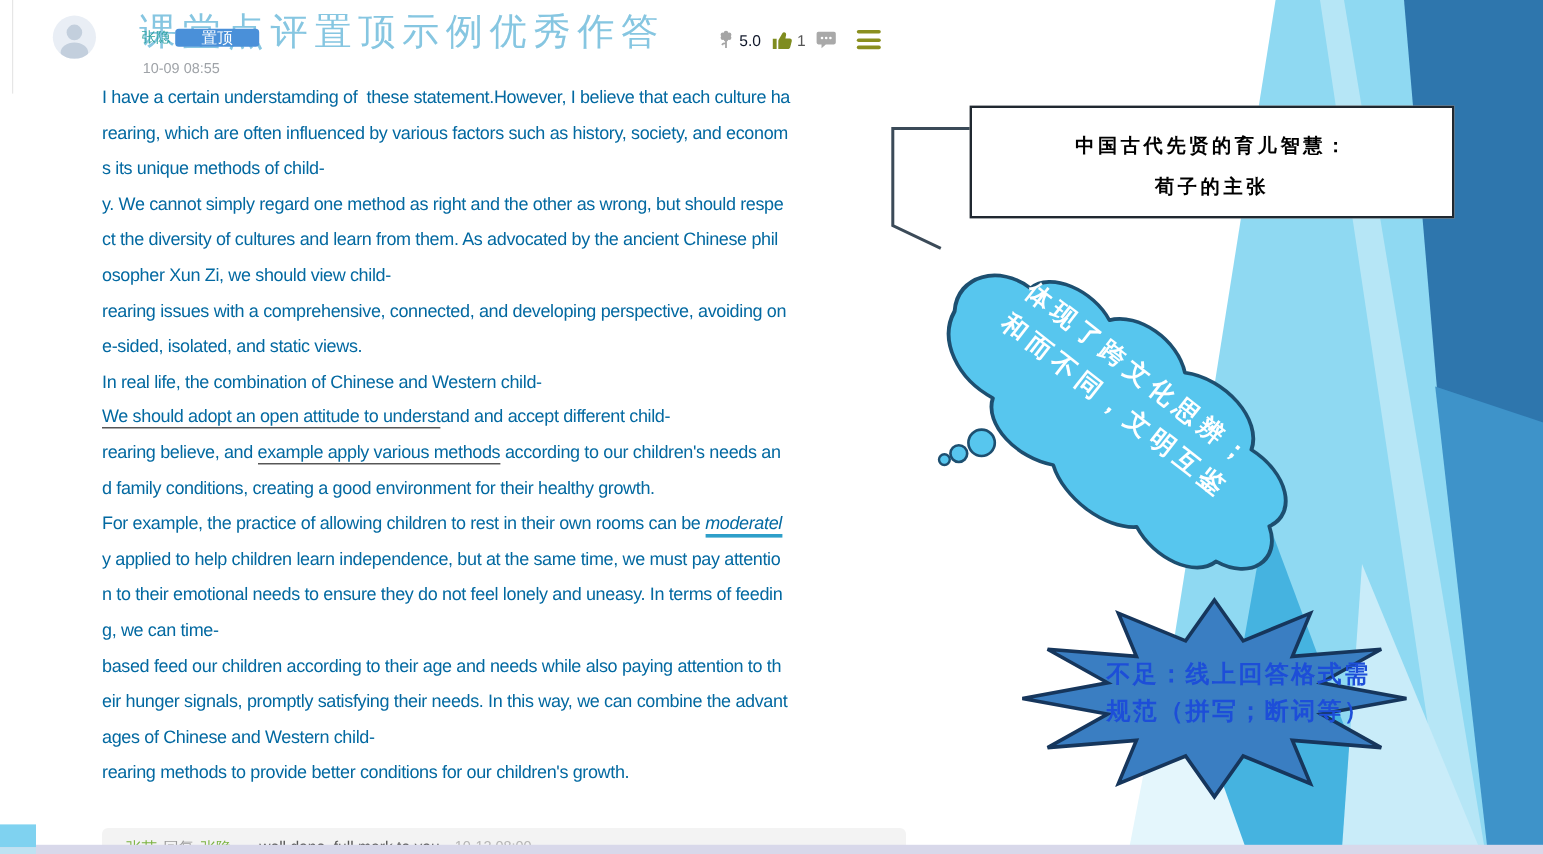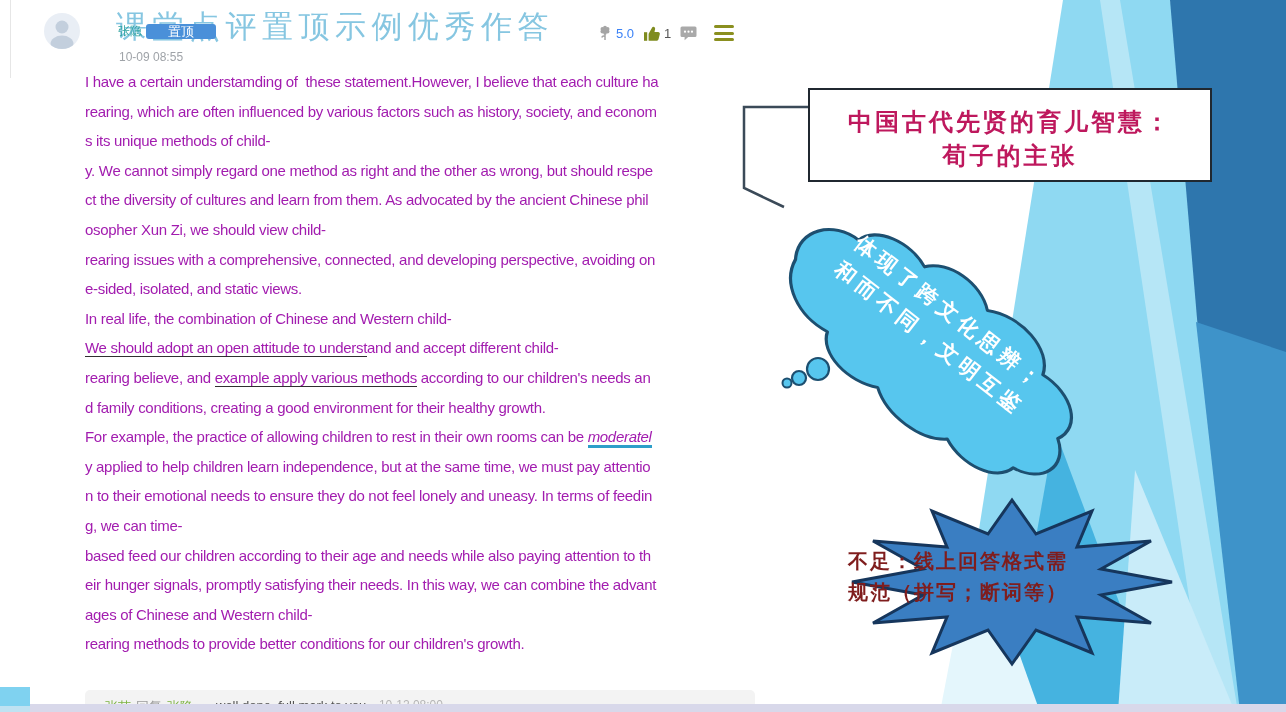--- a/index.html
+++ b/index.html
@@ -16,50 +16,50 @@
   .avatar{position:absolute;left:44px;top:13px;width:36px;height:36px;border-radius:50%;
           background:#e9eef5;overflow:hidden;}
   .post-title{position:absolute;left:116px;top:6px;margin:0;font-size:31px;font-weight:500;
           letter-spacing:5.5px;color:#86c6e1;white-space:nowrap;z-index:1;}
   .author-row{position:absolute;left:118px;top:23px;display:flex;align-items:center;gap:4px;z-index:2;}
   .author-name{font-size:12px;color:#2fa3a0;}
   .pin-badge{font-size:13px;color:#fff;background:#4a90d9;border-radius:3px;padding:1px 22px;line-height:13px;}
   .post-time{position:absolute;left:119px;top:50px;font-size:12px;color:#9fa3a8;z-index:2;}
   .actions{position:absolute;left:597px;top:20px;height:26px;display:flex;align-items:center;gap:9px;z-index:2;}
   .act-group{display:flex;align-items:center;gap:3px;}
-  .score-num{font-size:13px;color:#3b82f6;}
+  .score-num{font-size:13px;color:#0f172a;}
   .like-num{font-size:13px;color:#555;}
   .hamburger{display:flex;flex-direction:column;gap:3.5px;margin-left:8px;cursor:pointer;}
   .hamburger i{display:block;width:20px;height:3px;border-radius:1.5px;background:#8a8f1f;}
 
   
-  .essay{position:absolute;left:85px;top:67px;width:676px;color:#a21caf;}
+  .essay{position:absolute;left:85px;top:67px;width:676px;color:#0369a1;}
   .essay-line{font-size:15px;line-height:29.6px;letter-spacing:-0.3px;white-space:pre;}
   .u-dark{border-bottom:1.5px solid #2f2f2f;margin-top:44px;}
   .u-teal{border-bottom:3px solid #2e9fc9;font-style:italic;}
 
   
   .comment-box{position:absolute;left:85px;top:690px;width:670px;height:30px;background:#f3f3f3;
           border-radius:5px;display:flex;align-items:flex-start;gap:5px;padding:8px 0 0 20px;
           box-sizing:border-box;font-size:13px;}
   .c-name{color:#7cb342;}
   .c-reply{color:#9a9a9a;}
   .c-sep{color:#9a9a9a;}
   .c-text{color:#555;}
   .c-time{color:#b5b5b5;font-size:12px;margin-left:4px;}
 
   
   .ann-font{font-family:"DejaVu Serif","Liberation Serif",serif;font-weight:700;}
   .title-box{position:absolute;left:808px;top:88px;width:404px;height:94px;background:#fff;
           border:2px solid #202830;z-index:5;text-align:center;box-sizing:border-box;padding-top:15px;}
-  .title-box div{font-size:24px;letter-spacing:3px;line-height:34px;color:#be185d;}
+  .title-box div{font-size:16px;letter-spacing:3px;line-height:34px;color:#000000;}
   .cloud-text{position:absolute;left:775px;top:292px;width:330px;z-index:5;text-align:center;
           transform:rotate(38deg);color:#fff;font-size:21px;letter-spacing:5px;line-height:33px;}
-  .burst-text{position:absolute;left:848px;top:546px;width:322px;z-index:5;text-align:left;
-          color:#7f1d1d;font-size:20px;letter-spacing:2px;line-height:31px;}
+  .burst-text{position:absolute;left:820px;top:546px;width:322px;z-index:5;text-align:right;
+          color:#1d4ed8;font-size:20px;letter-spacing:2px;line-height:31px;}
 
   
   .bottom-strip{position:absolute;left:0;top:704px;width:1286px;height:8px;background:#d8d8ea;z-index:4;}
   .corner-square{position:absolute;left:0;top:687px;width:30px;height:19px;background:#7fd2f0;z-index:6;}
   .corner-substrip{position:absolute;left:0;top:706px;width:30px;height:6px;background:#bfe2f2;z-index:6;}
 </style>
 </head>
 <body>
 
 <div class="slide">

